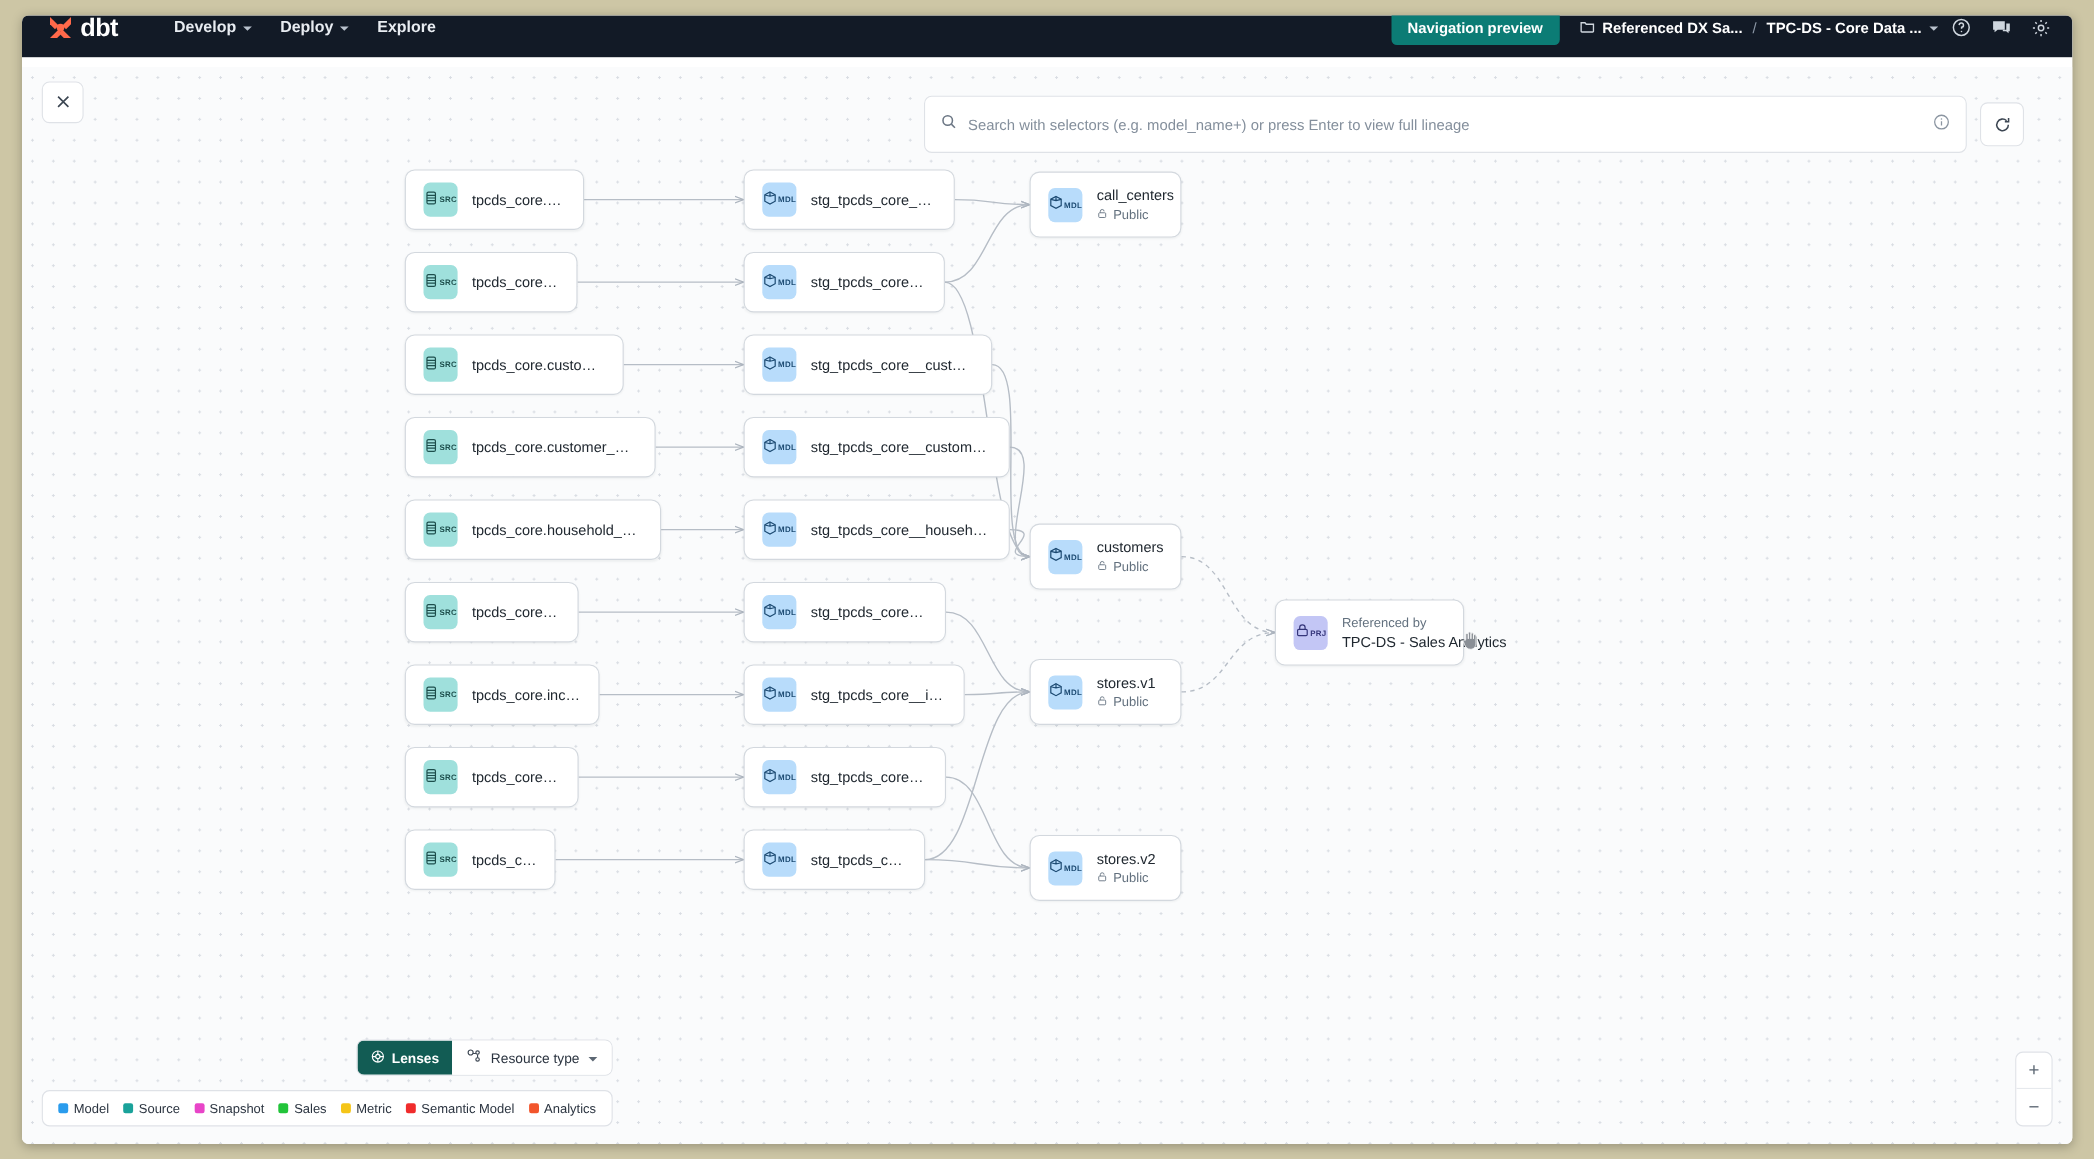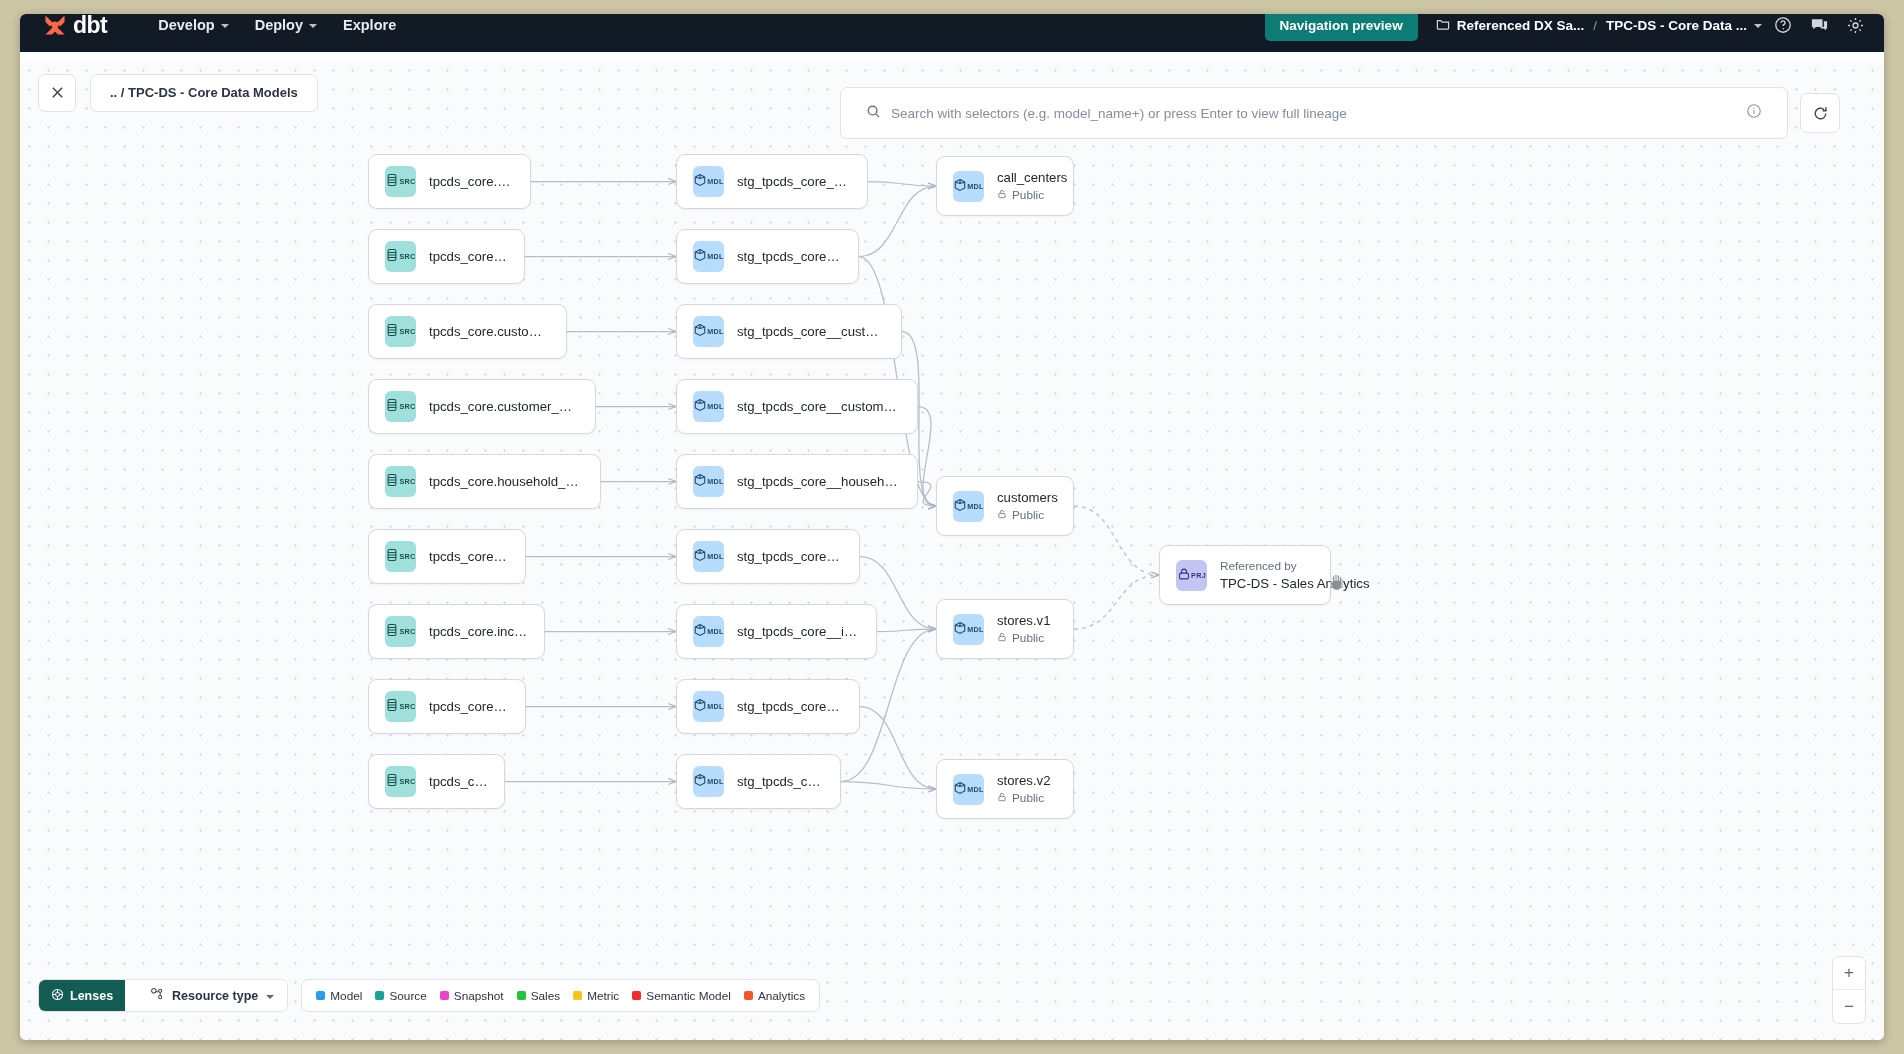--- a/index.html
+++ b/index.html
@@ -56,21 +56,21 @@
   .proj-pill {
     margin-left:14px; height:38px; border:1px solid #dfe2e7; border-radius:7px; background:#fff;
     display:flex;align-items:center; padding:0 19px; font-size:13px; font-weight:600; color:#2b3440;
     cursor:pointer; white-space:nowrap;
   }
   .searchwrap {
     position:absolute; left:820px; top:79px; width:1000px; height:40px; display:flex; gap:12px; align-items:center;
   }
   .searchbox {
     flex:1; height:52px; background:#fff; border:1px solid #dfe2e7; border-radius:7px;
-    display:flex; align-items:center; padding:0 25px; gap:10px;
+    display:flex; align-items:center; padding:0 14px; gap:10px;
   }
   .searchbox input {
     flex:1; border:none; outline:none; font-size:13.5px; color:#2b3440;
     font-family:"Liberation Sans", sans-serif; background:transparent;
   }
   .searchbox input::placeholder { color:#848f9c; }
   .refreshbtn {
     width:40px;height:40px;border:1px solid #dfe2e7;border-radius:7px;background:#fff;
     display:flex;align-items:center;justify-content:center;cursor:pointer;color:#404a56;
   }
@@ -101,29 +101,29 @@
   .nicon .tag { font-size:7.2px; font-weight:700; letter-spacing:.3px; line-height:1; margin-top:1px; }
   .ic-src { background:#9fe0dc; color:#1d4e4c; }
   .ic-mdl { background:#b8dcfb; color:#1c4a72; }
   .ic-prj { background:#c3c6f5; color:#34357a; }
   .nlabel { font-size:13.2px; color:#202830; white-space:nowrap; overflow:hidden; text-overflow:ellipsis; }
   .ntwo { display:flex; flex-direction:column; gap:3px; }
   .nsub { font-size:11.8px; color:#62707e; display:flex; align-items:center; gap:5px; }
   .nsub-top { font-size:11.8px; color:#62707e; }
 
   
-  .bottombar { position:absolute; left:18px; bottom:28px; display:flex; gap:13px; align-items:flex-end; z-index:6;}
+  .bottombar { position:absolute; left:18px; bottom:16px; display:flex; gap:13px; align-items:flex-end; z-index:6;flex-direction:column;}
   .lensgroup { display:flex; height:33px; border-radius:7px; overflow:hidden; border:1px solid #dfe2e7; background:#fff; }
   .lensbtn {
     background:#125c54; color:#fff; font-size:12.5px; font-weight:600;
     display:flex; align-items:center; gap:6px; padding:0 12px; cursor:pointer;
   }
   .restype {
-    background:#fff; color:#2b3440; font-size:12.5px; font-weight:700;
-    display:flex; align-items:center; gap:8px; padding:0 13px; cursor:pointer;margin-left:12px;
+    background:#fff; color:#2b3440; font-size:12.5px; font-weight:400;
+    display:flex; align-items:center; gap:8px; padding:0 13px; cursor:pointer;
   }
   .legend {
     height:33px; background:#fff; border:1px solid #dfe2e7; border-radius:7px;
     display:flex; align-items:center; gap:13px; padding:0 14px;
   }
   .lg { display:flex; align-items:center; gap:5px; font-size:11.8px; color:#2b3440; font-weight:500; }
   .swatch { width:9px; height:9px; border-radius:2px; flex:none;}
 
   .zoomctl {
     position:absolute; right:18px; bottom:16px; width:34px;
@@ -505,21 +505,20 @@
       </svg>
     </div>
   </div>
 
   <div class="subbar">
     <div class="closebtn">
       <svg width="15" height="15" viewBox="0 0 16 16" stroke="#3d4753" stroke-width="1.6">
           <path d="M3 3l10 10M13 3L3 13"></path>
         </svg>
     </div>
-    <div class="proj-pill">.. / TPC-DS - Core Data Models</div>
   </div>
 
   <div class="searchwrap">
     <div class="searchbox">
       <span>
         <svg width="15" height="15" viewBox="0 0 16 16" fill="none" stroke="#6b7684" stroke-width="1.5">
           <circle cx="7" cy="7" r="4.6"></circle>
             <path d="M10.5 10.5 L14 14"></path>
         </svg>
       </span>

